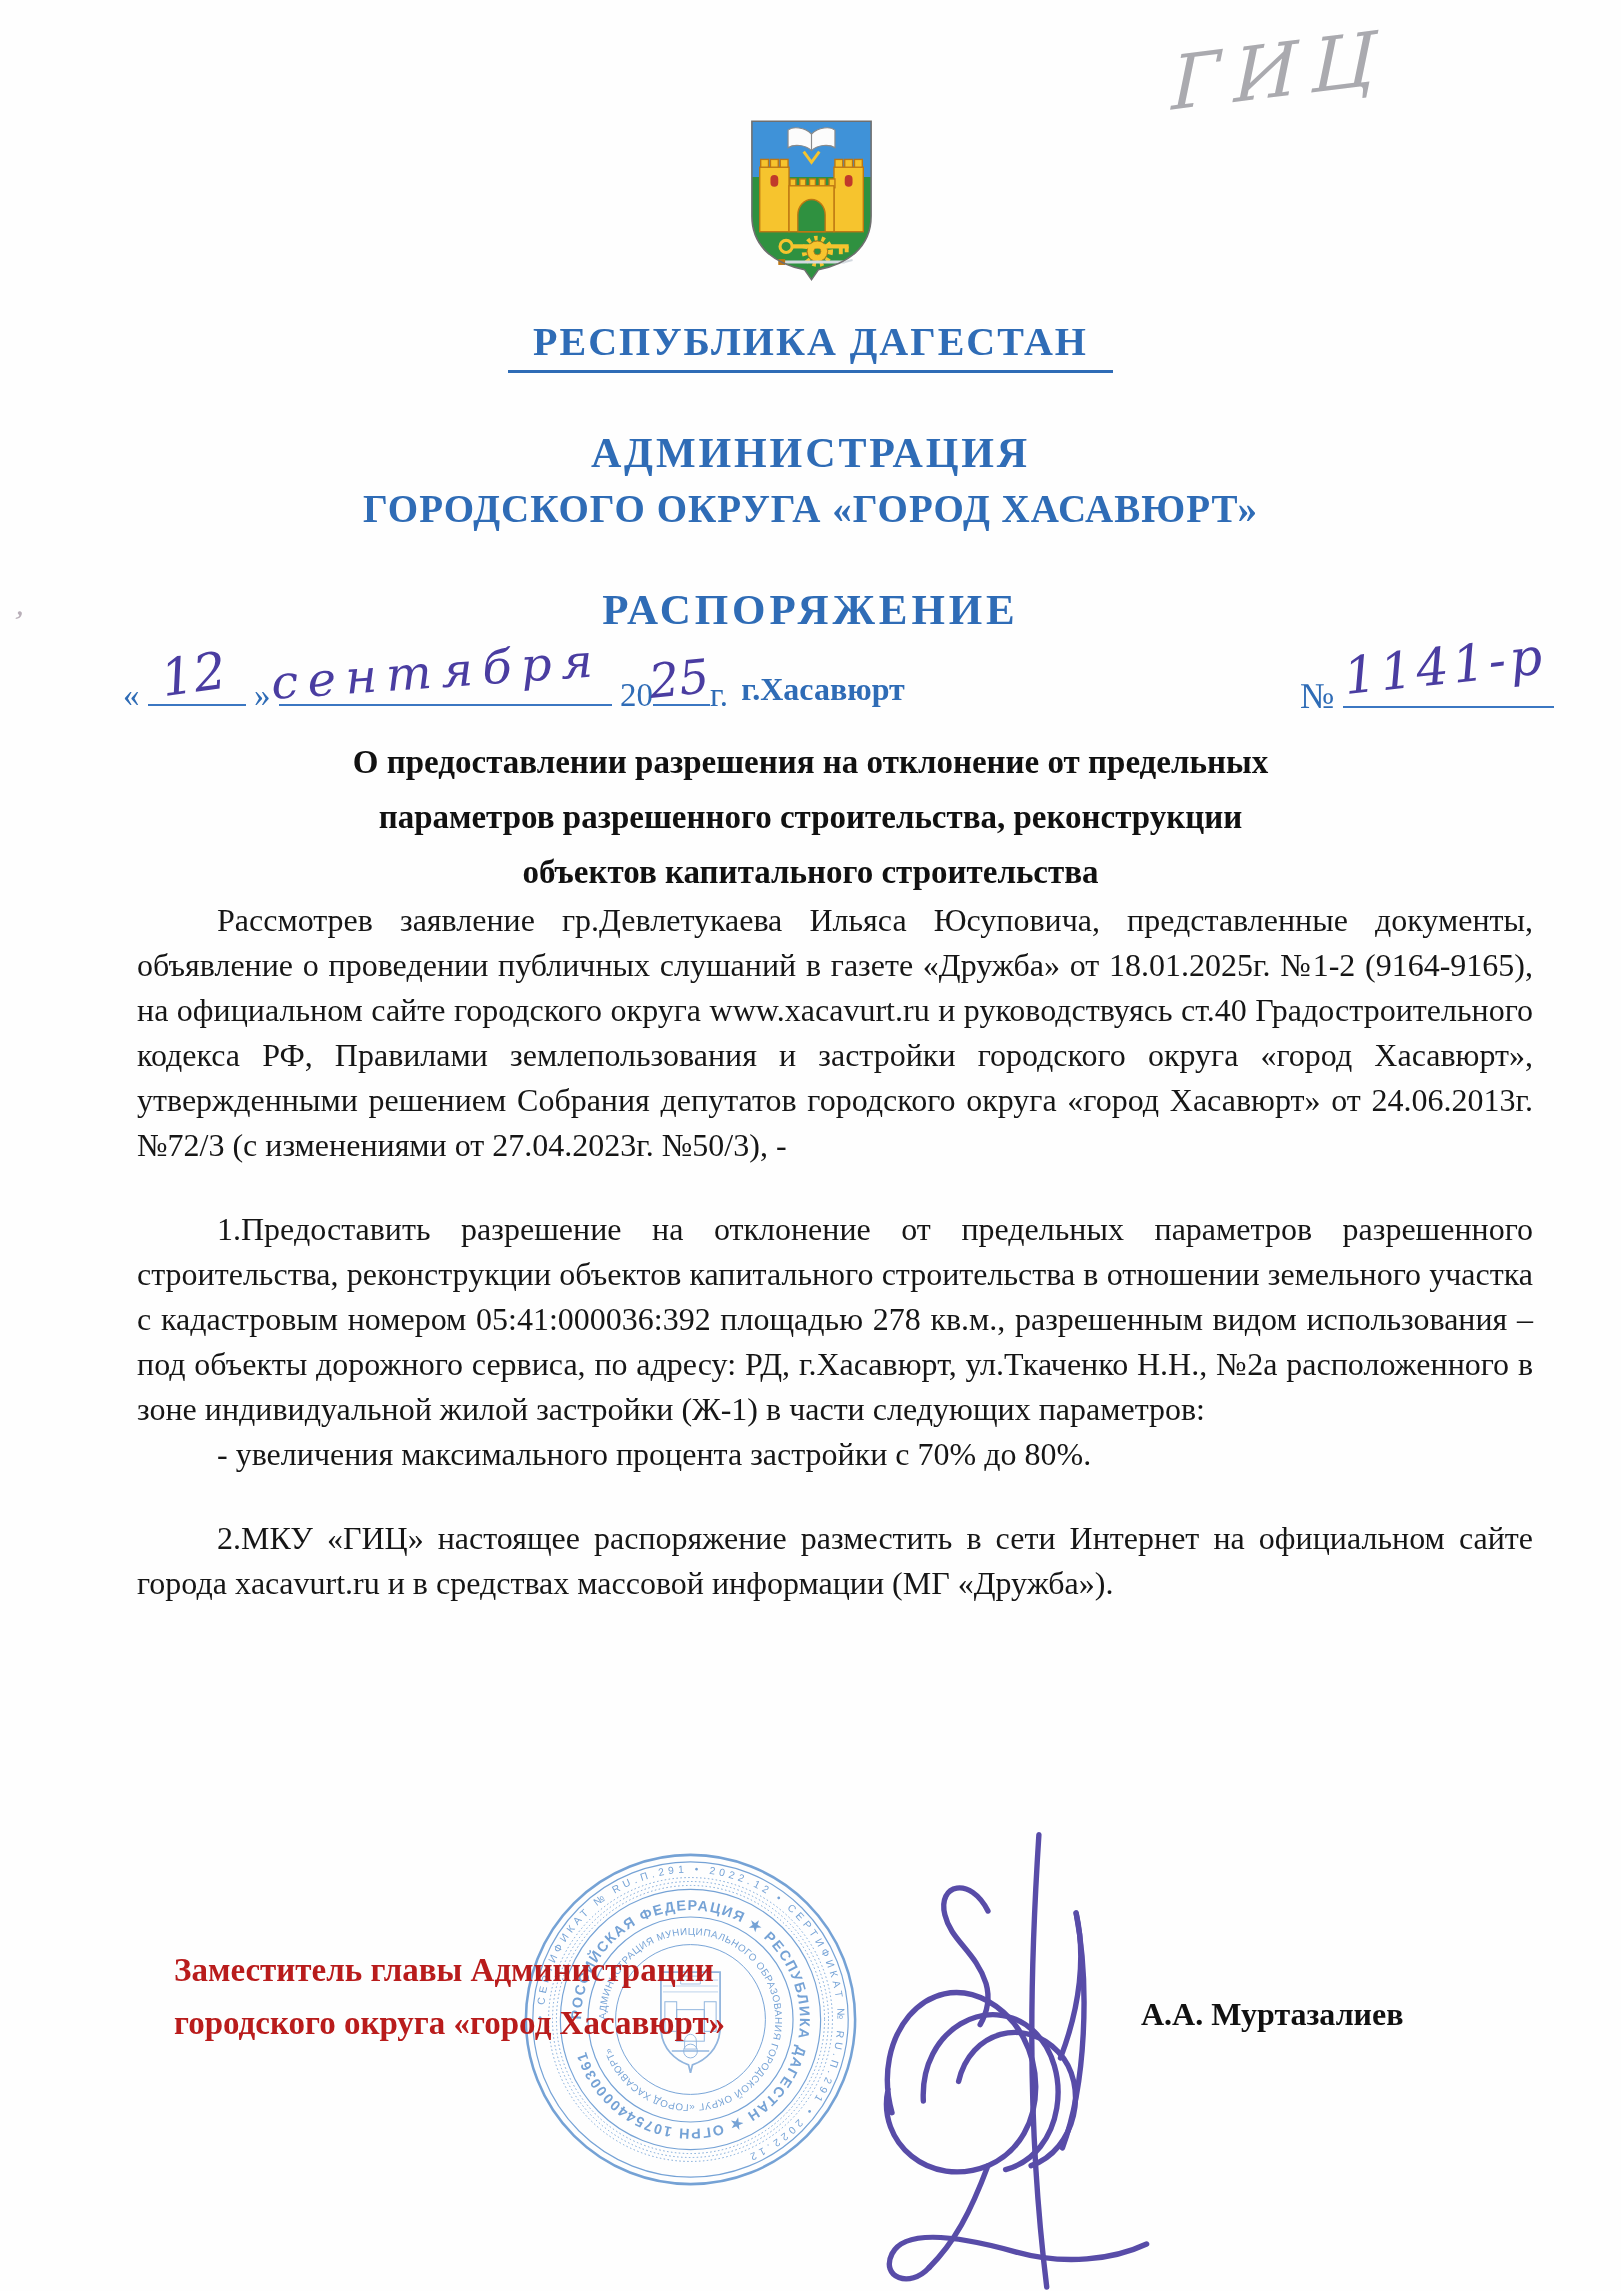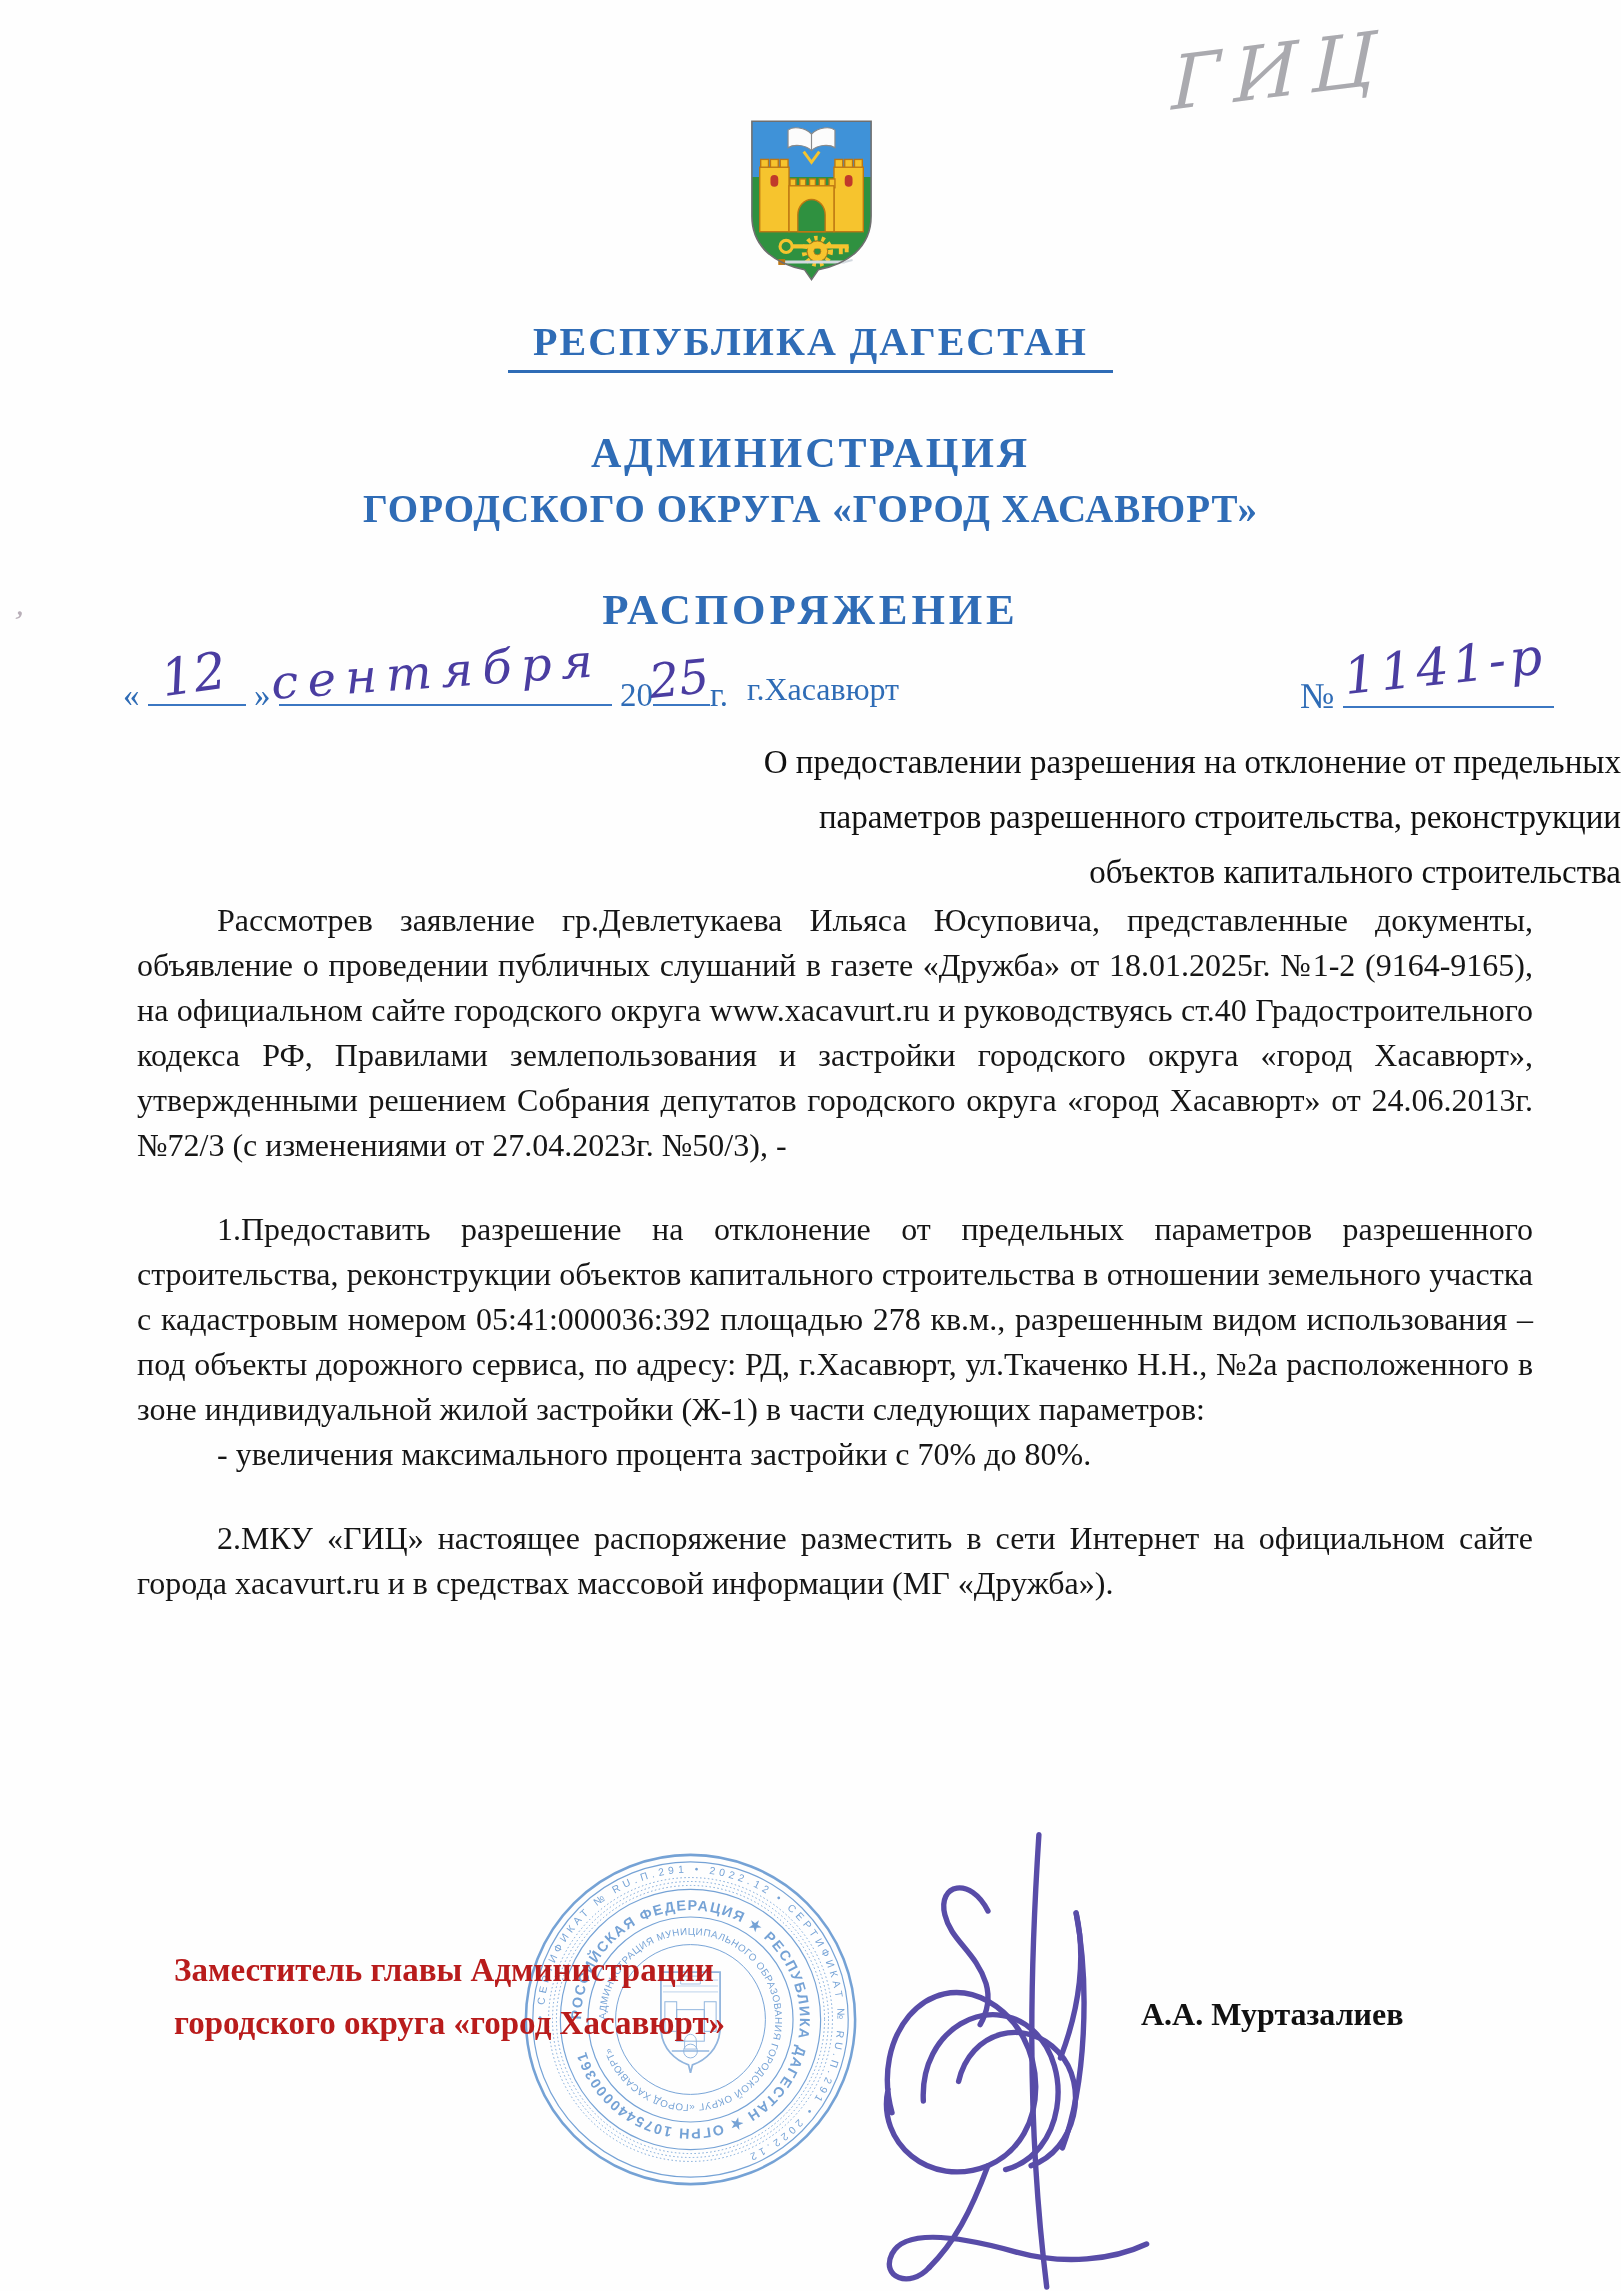--- a/index.html
+++ b/index.html
@@ -21,37 +21,37 @@
   
   .h-center{position:absolute;left:0;right:0;text-align:center;font-weight:bold;color:#2f6cb6;}
   .h-republic{top:318px;font-size:40px;letter-spacing:2px;}
   .h-republic span{display:inline-block;border-bottom:3.9px solid #2f6cb6;padding:0 25.5px 4.9px;}
   .h-admin1{top:429px;font-size:42px;letter-spacing:2.9px;}
   .h-admin2{top:486px;font-size:39px;letter-spacing:1px;}
   .h-doctype{top:585px;font-size:43px;letter-spacing:3.9px;}
   
   .dateline{position:absolute;left:0;top:651px;width:1621px;height:88px;font-size:33px;color:#2f6cb6;}
   .date-left{position:absolute;left:123px;top:13.7px;white-space:nowrap;}
-  .city{position:absolute;left:686px;top:19.6px;width:274px;text-align:center;font-size:32px;}
+  .city{position:absolute;left:686px;top:19.6px;width:274px;text-align:center;font-size:32px;font-weight:bold;}
   .number-area{position:absolute;left:1300px;top:15.7px;font-size:36px;white-space:nowrap;}
   .blank{display:inline-block;border-bottom:2.9px solid #3b77c2;height:39px;position:relative;vertical-align:baseline;}
   .blank-day{width:98px;}
   .blank-month{width:333px;}
   .blank-year{width:57px;}
   .blank-num{width:211px;}
   .ink{
     position:absolute;bottom:-3.9px;left:5.9px;white-space:nowrap;
     font-family:"DejaVu Serif",serif;font-style:italic;color:#4a3da1;
   }
   .ink-day{font-size:51px;left:13.7px;bottom:0;transform:rotate(-8deg);}
   .ink-month{font-size:46px;left:-5.9px;bottom:-5.9px;letter-spacing:8.8px;transform:rotate(-4deg) scaleX(1.05);transform-origin:left bottom;}
   .ink-year{font-size:47px;left:-3.9px;bottom:-2px;transform:rotate(-6deg);}
   .ink-num{font-size:51px;left:3.9px;bottom:0;letter-spacing:3.9px;transform:rotate(-6deg);transform-origin:left bottom;}
   
-  .doc-title{position:absolute;left:0;right:0;top:735px;text-align:right;font-weight:normal;font-size:33px;line-height:55px;color:#111;}
+  .doc-title{position:absolute;left:0;right:0;top:735px;text-align:center;font-weight:bold;font-size:33px;line-height:55px;color:#111;}
   
   .body-text{position:absolute;left:137px;top:898px;width:1396px;font-size:32px;line-height:45px;text-align:justify;color:#161616;z-index:2;}
   .body-text p{margin:0;text-indent:80px;}
   .body-text p.gap{margin-top:39px;}
   .body-text p.single{text-align:left;}
   
   .sig-pos{position:absolute;left:174px;font-weight:bold;font-size:33px;color:#b91c1c;z-index:3;white-space:nowrap;}
   .sig-pos1{top:1952px;}
   .sig-pos2{top:2005px;}
   .sig-name{position:absolute;left:1141px;top:1996px;font-weight:bold;font-size:32px;color:#111;z-index:3;white-space:nowrap;}

